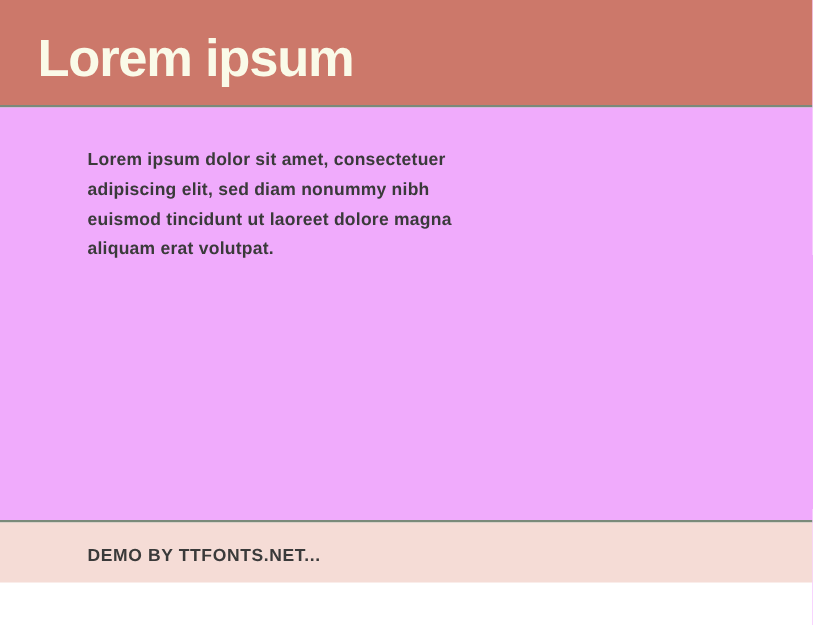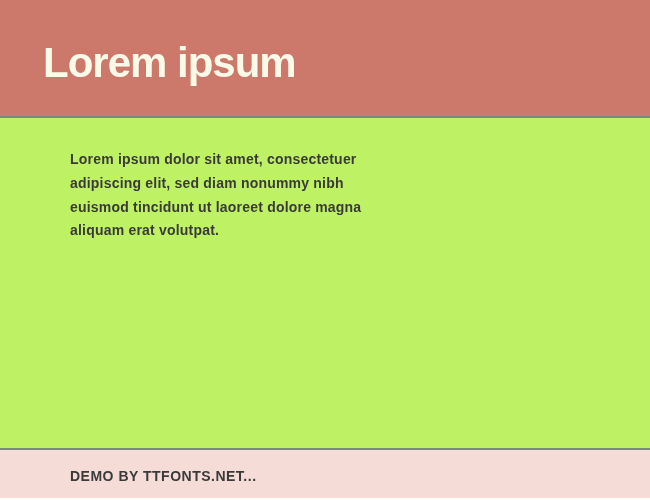--- a/index.html
+++ b/index.html
@@ -10,37 +10,37 @@
     body {
       width: 650px;
       height: 500px;
       font-family: 'Arial Narrow', Arial, sans-serif;
       font-stretch: condensed;
       background: #ffffff;
       overflow: hidden;
     }
     .header {
       background: #cc786a;
-      padding: 30px 30px 20px 43px;
-      height: 116px;
+      padding: 30px 30px 20px 30px;
+      height: 84px;
       display: flex;
       align-items: center;
     }
     .header-title {
       color: #fafae8;
       font-size: 42px;
       font-weight: bold;
       letter-spacing: -1px;
     }
     .divider-top {
       height: 2px;
       background: #7a8a7a;
     }
     .content {
-      background: #bef264;
+      background: #f0abfc;
       padding: 30px 70px;
       height: 330px;
     }
     .body-text {
       color: #3a3a3a;
       font-size: 14px;
       font-weight: bold;
       line-height: 1.7;
       max-width: 300px;
       letter-spacing: 0.2px;

